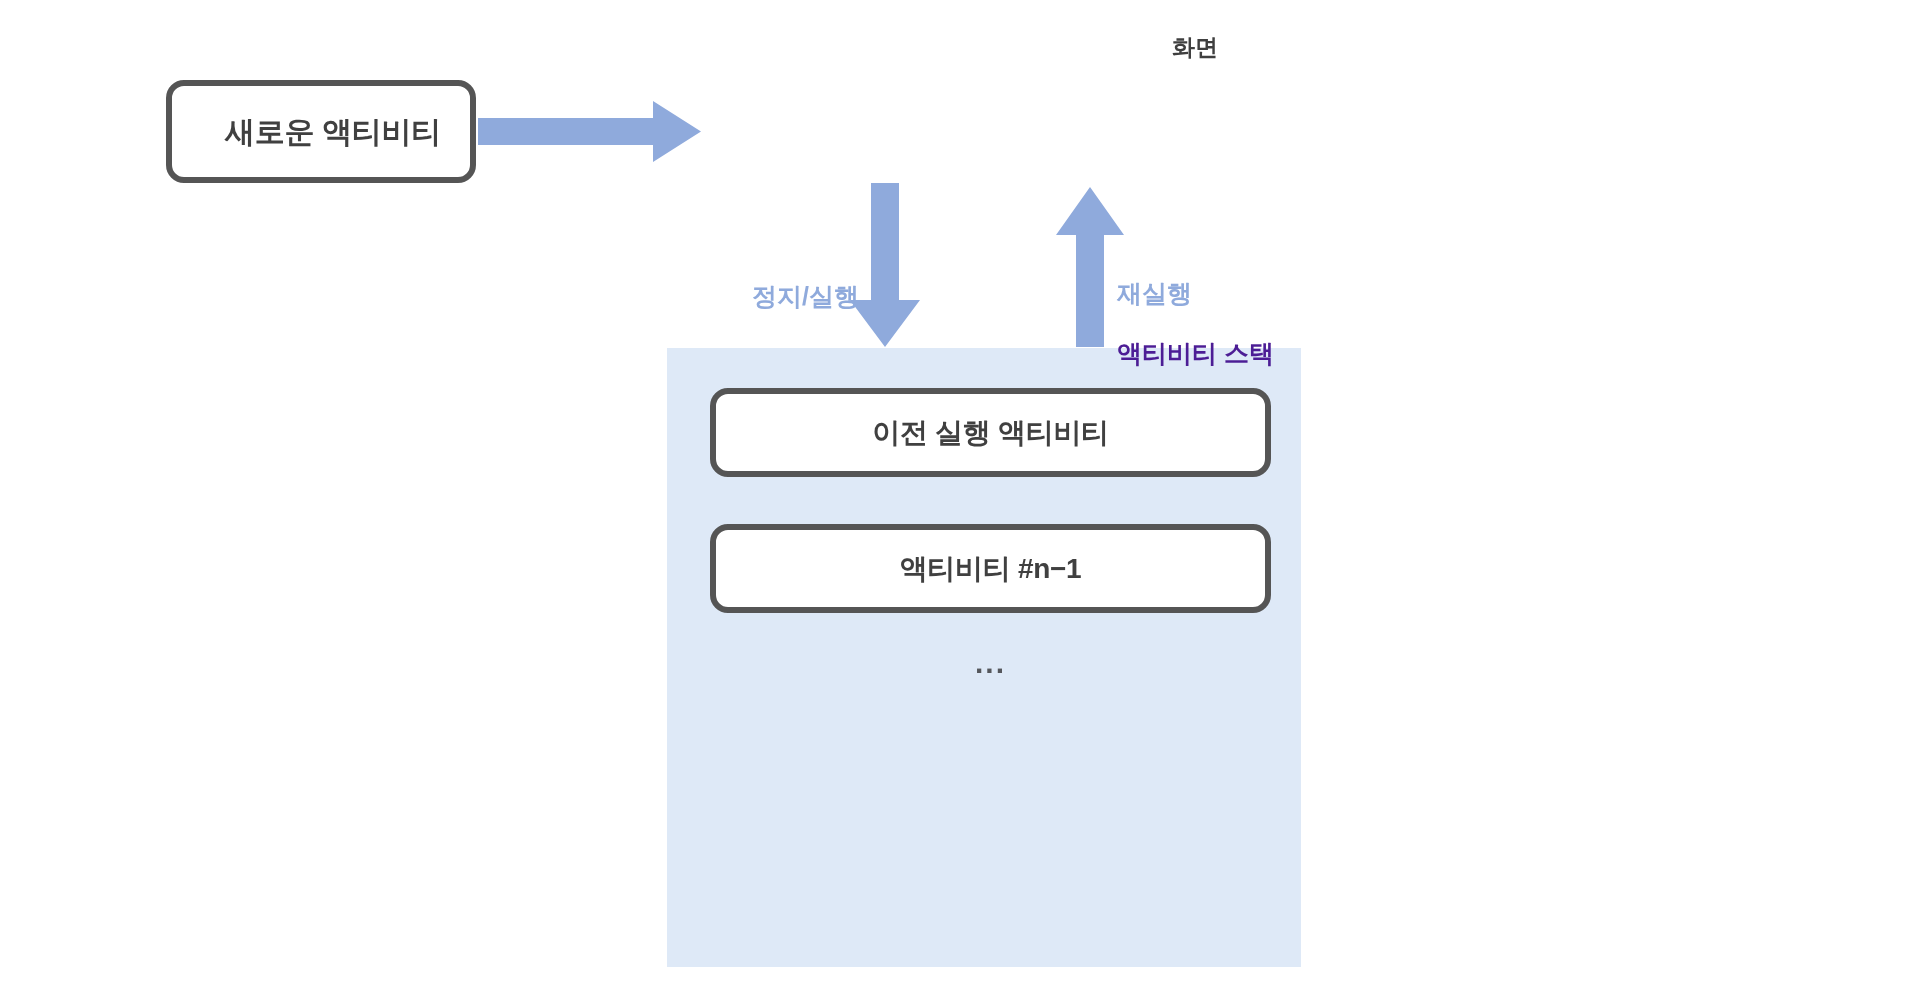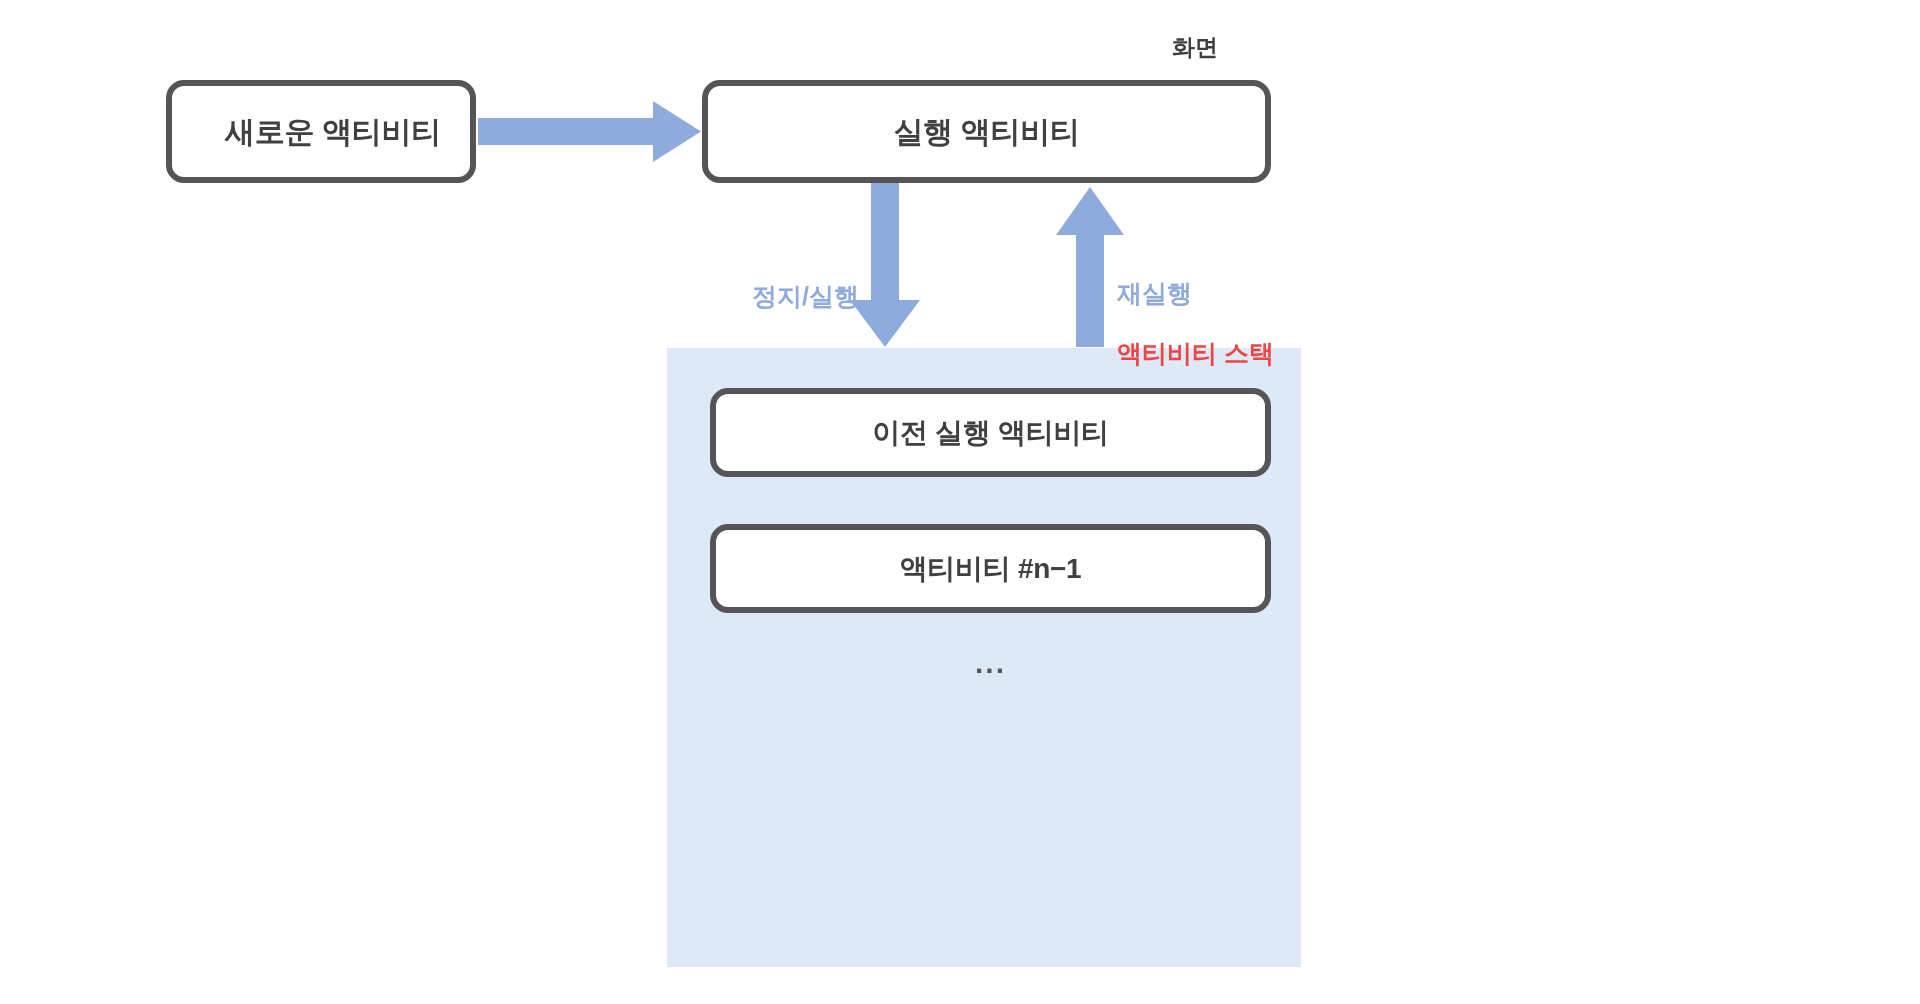--- a/index.html
+++ b/index.html
@@ -95,21 +95,21 @@
     color: #8FAADC;
   }
   #label-resume {
     left: 1117px;
     top: 242px;
     color: #8FAADC;
   }
   #label-stack-name {
     left: 1117px;
     top: 302px;
-    color: #ef4444;
+    color: #4c1d95;
     font-size: 25px;
   }
 
   
   #stack-container {
     position: absolute;
     left: 667px;
     top: 348px;
     width: 634px;
     height: 619px;
@@ -143,23 +143,20 @@
 <body>
 
 <div id="canvas">
 
   <div id="screen-caption">화면</div>
 
   <div class="node" id="node-new">
     <span class="node-label">새로운 액티비티</span>
   </div>
 
-  <div class="node" id="node-running">
-    <span class="node-label">실행 액티비티</span>
-  </div>
 
   <div id="stack-container"></div>
 
   <svg id="arrows" viewBox="0 0 1920 1004">
 
     <g>
       <path d="M 478 118 L 653 118 L 653 101 L 701 131.5 L 653 162 L 653 145 L 478 145 Z" fill="#8FAADC"></path>
     </g>
 
     <g>

